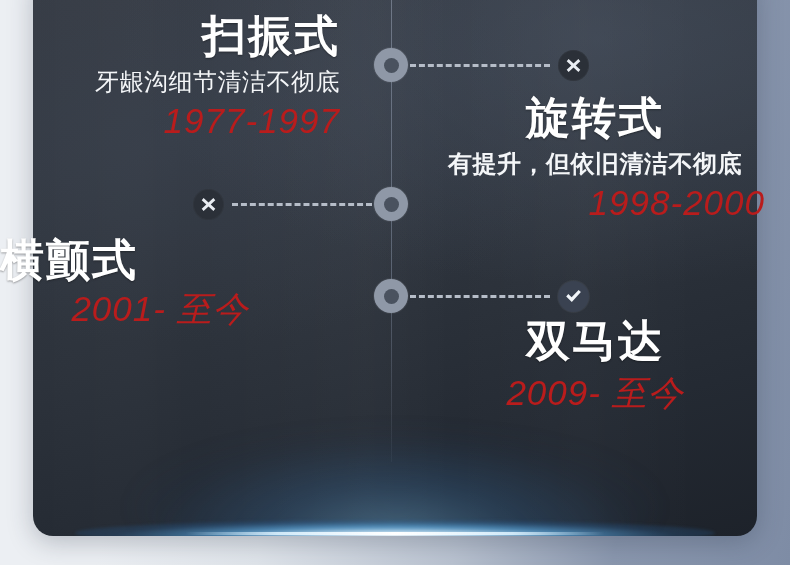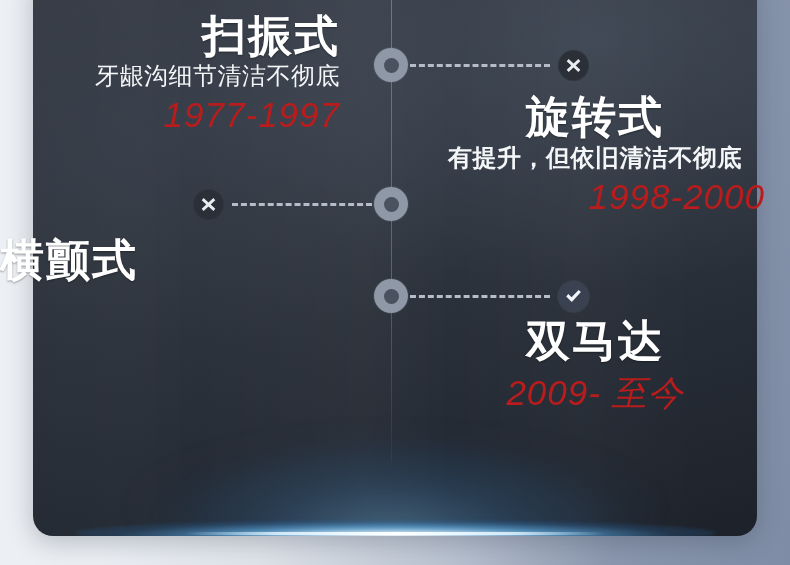--- a/index.html
+++ b/index.html
@@ -190,21 +190,21 @@
   .title {
     font-size: 44px;
     font-weight: 700;
     line-height: 1.02;
     letter-spacing: 2px;
     color: #ffffff;
     white-space: nowrap;
     text-shadow: 0 1px 2px rgba(0,0,0,0.35);
   }
   .subtitle {
-    margin-top: 3px;
+    margin-top: 9px;
     font-size: 24px;
     font-weight: 400;
     line-height: 1.15;
     color: #f4f6f8;
     white-space: nowrap;
     letter-spacing: 0.5px;
   }
   .years {
     margin-top: 8px;
     font-size: 35px;
@@ -243,40 +243,41 @@
     <div class="badge bad" style="left:558px; top:50px;">
       <svg width="17" height="17" viewBox="0 0 17 17" aria-hidden="true">
         <path d="M3.6 2.0 L8.5 6.4 L13.4 2.0 L15.3 4.2 L10.7 8.5 L15.3 12.8 L13.4 15.0 L8.5 10.6 L3.6 15.0 L1.7 12.8 L6.3 8.5 L1.7 4.2 Z" fill="#e9edf2"></path>
       </svg>
     </div>
   </div>
 
   <div class="row">
 
     <div class="block left" style="left:425px; top:96px; width:340px;">
-      <div class="title" style="text-align:center;font-family:Liberation Serif, serif;">旋转式</div>
+      <div class="title" style="text-align:center;">旋转式</div>
       <div class="subtitle" style="text-align:center;font-weight:bold;">有提升，但依旧清洁不彻底</div>
       <div class="years" style="text-align:right;">1998-2000</div>
     </div>
 
     <div class="node" style="left:374px; top:187px;"></div>
 
     <div class="dash" style="left:232px; top:203px; width:140px;"></div>
 
     <div class="badge bad" style="left:193px; top:189px;">
       <svg width="17" height="17" viewBox="0 0 17 17" aria-hidden="true">
         <path d="M3.6 2.0 L8.5 6.4 L13.4 2.0 L15.3 4.2 L10.7 8.5 L15.3 12.8 L13.4 15.0 L8.5 10.6 L3.6 15.0 L1.7 12.8 L6.3 8.5 L1.7 4.2 Z" fill="#e9edf2"></path>
       </svg>
     </div>
   </div>
 
   <div class="row">
 
     <div class="block right" style="left:0px; top:238px; width:320px;">
       <div class="title" style="text-align:left;">横颤式</div>
+      <div class="years" style="text-align:center;">2001- 至今</div>
     </div>
 
     <div class="node" style="left:374px; top:279px;"></div>
 
     <div class="dash" style="left:410px; top:295px; width:140px;"></div>
 
     <div class="badge good" style="left:558px; top:281px;">
       <svg width="19" height="19" viewBox="0 0 19 19" aria-hidden="true">
         <path d="M2.2 9.4 L4.3 7.0 L7.6 10.2 L14.6 2.9 L16.9 5.0 L7.8 14.9 Z" fill="#f2f6fa"></path>
       </svg>

